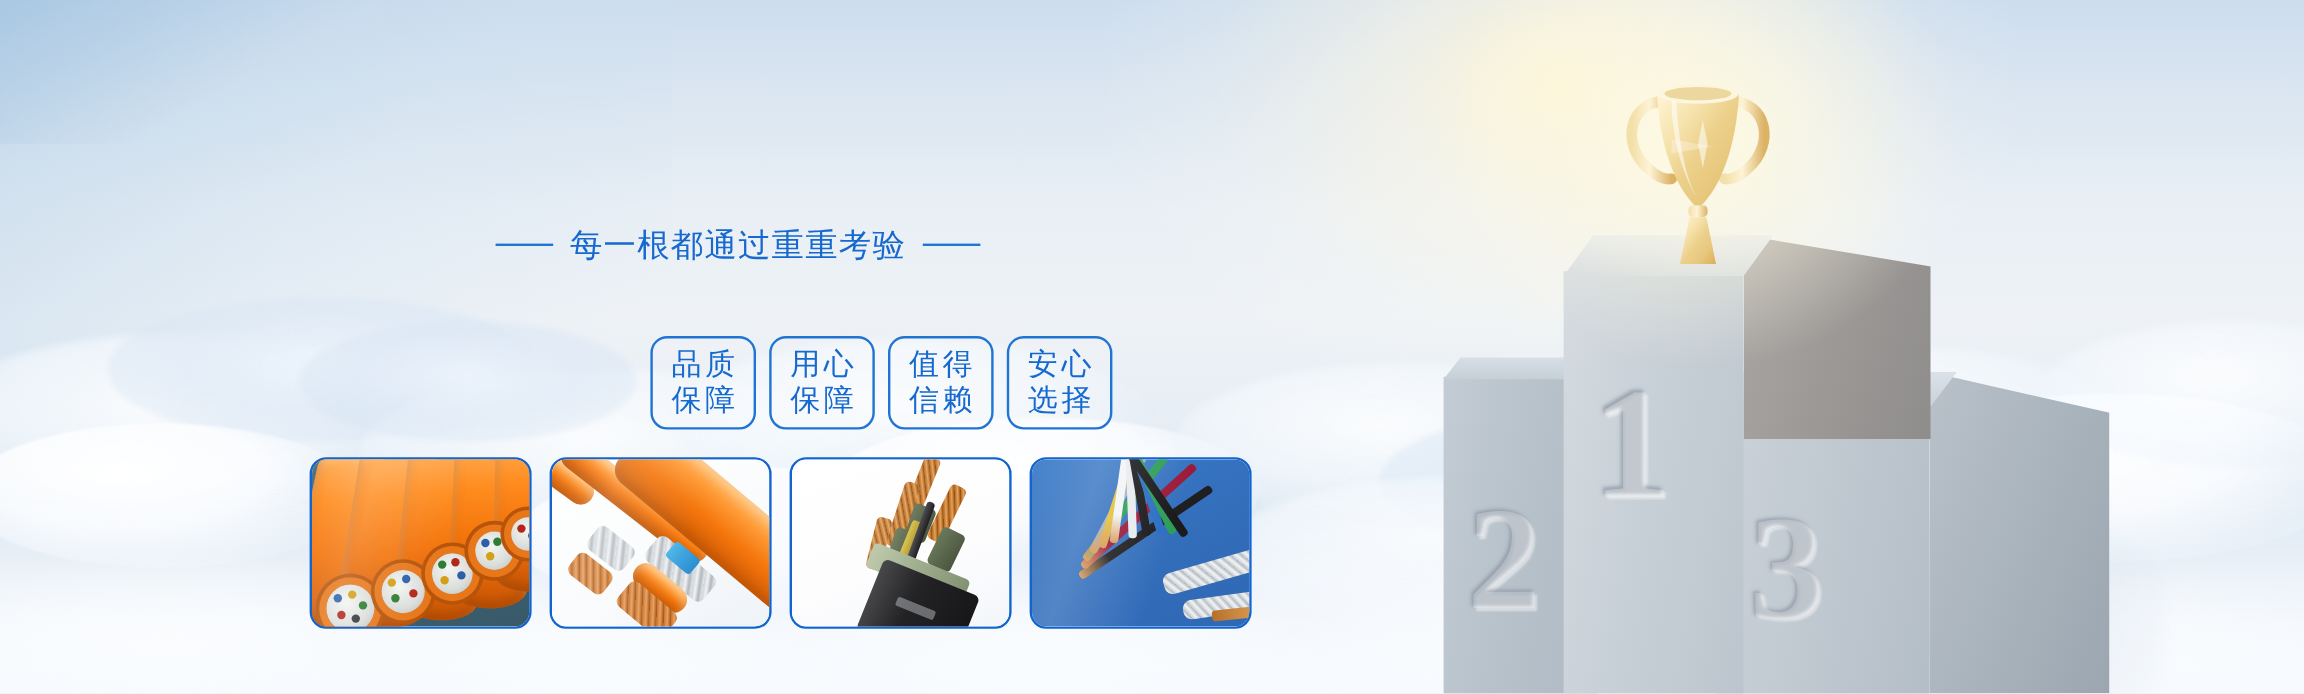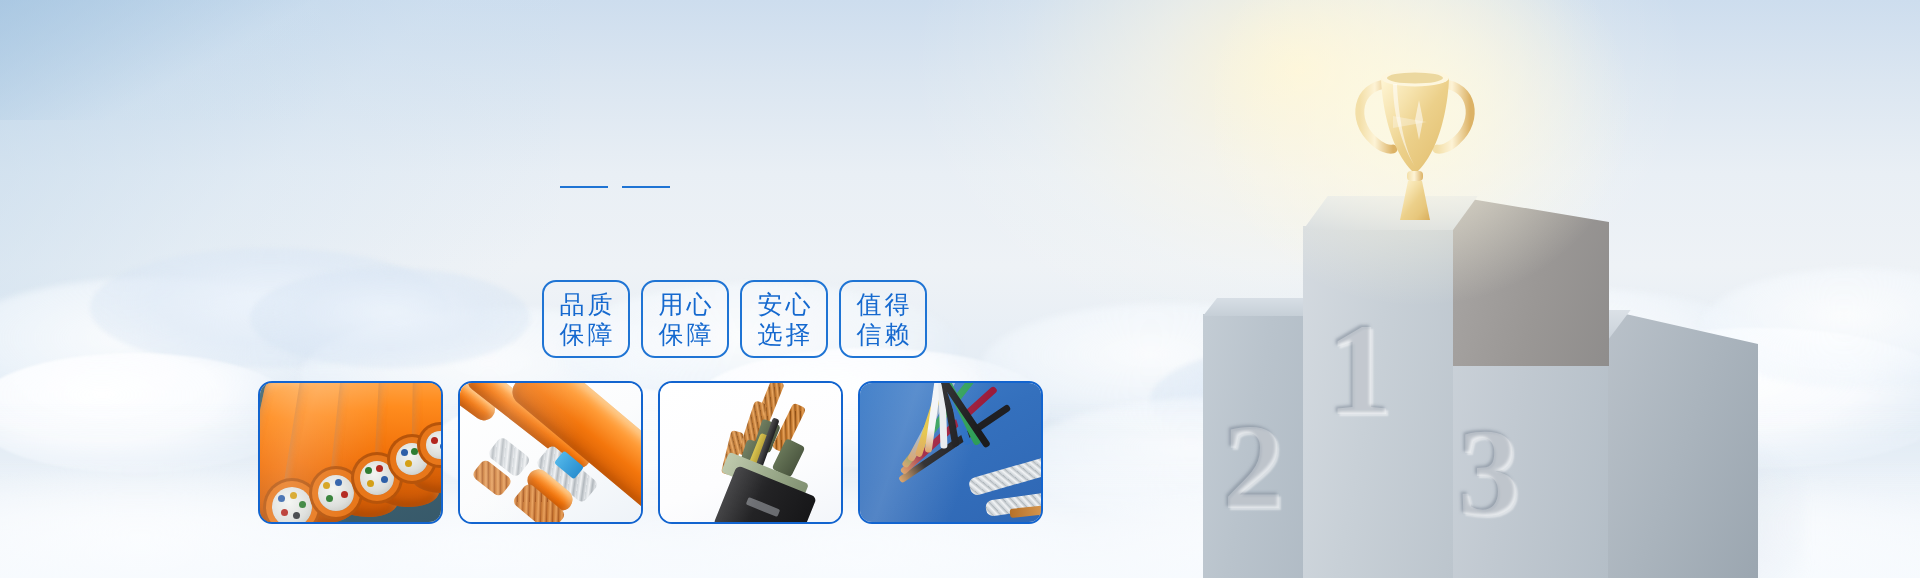--- a/index.html
+++ b/index.html
@@ -346,39 +346,40 @@
       <path d="M73 133 L87 133 L95 172 L65 172 Z" fill="url(#gold)"></path>
 
       <path d="M84 52 L88 72 L84 92 L80 72 Z" fill="rgba(255,255,255,0.55)"></path>
       <path d="M58 68 L92 74 L58 80 Z" fill="rgba(255,255,255,0.30)"></path>
     </svg>
   </div>
 
 
   <div class="subtitle-row">
     <div class="sub-line"></div>
+    <div class="subtitle">每一根都通过重重考验</div>
     <div class="sub-line"></div>
   </div>
 
   <div class="badges">
     <div class="badge">
       <span>品质</span>
       <span>保障</span>
     </div>
     <div class="badge">
       <span>用心</span>
       <span>保障</span>
     </div>
     <div class="badge">
+      <span>值得</span>
+      <span>信赖</span>
+    </div>
+    <div class="badge">
       <span>安心</span>
       <span>选择</span>
-    </div>
-    <div class="badge">
-      <span>值得</span>
-      <span>信赖</span>
     </div>
   </div>
 
   <div class="cards">
 
     <div class="card c1">
       <div class="card-inner">
         <div class="cab1" style="left:-8px;  top:-6px;  width:78px;  height:150px; transform:rotate(12deg);"></div>
         <div class="cab1" style="left:30px;  top:-12px; width:72px;  height:152px; transform:rotate(9deg);"></div>
         <div class="cab1" style="left:74px;  top:-16px; width:70px;  height:150px; transform:rotate(6deg);"></div>

